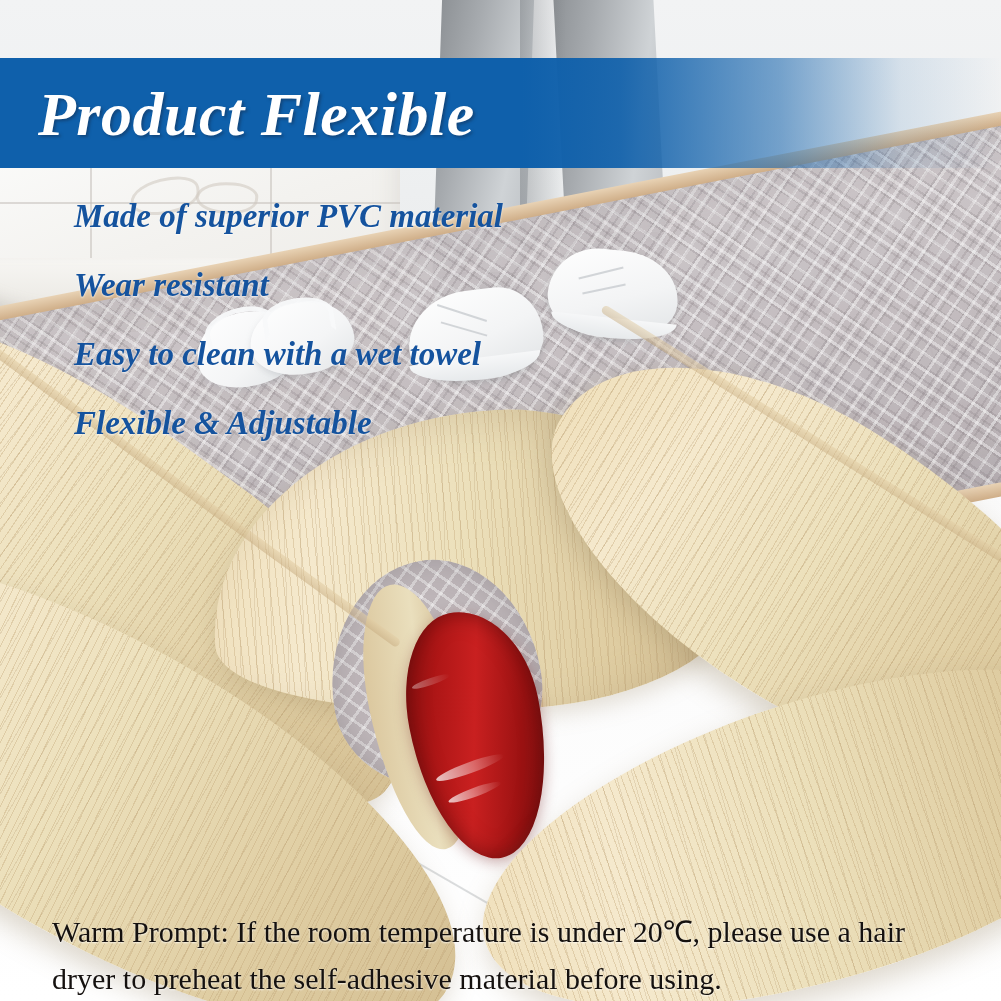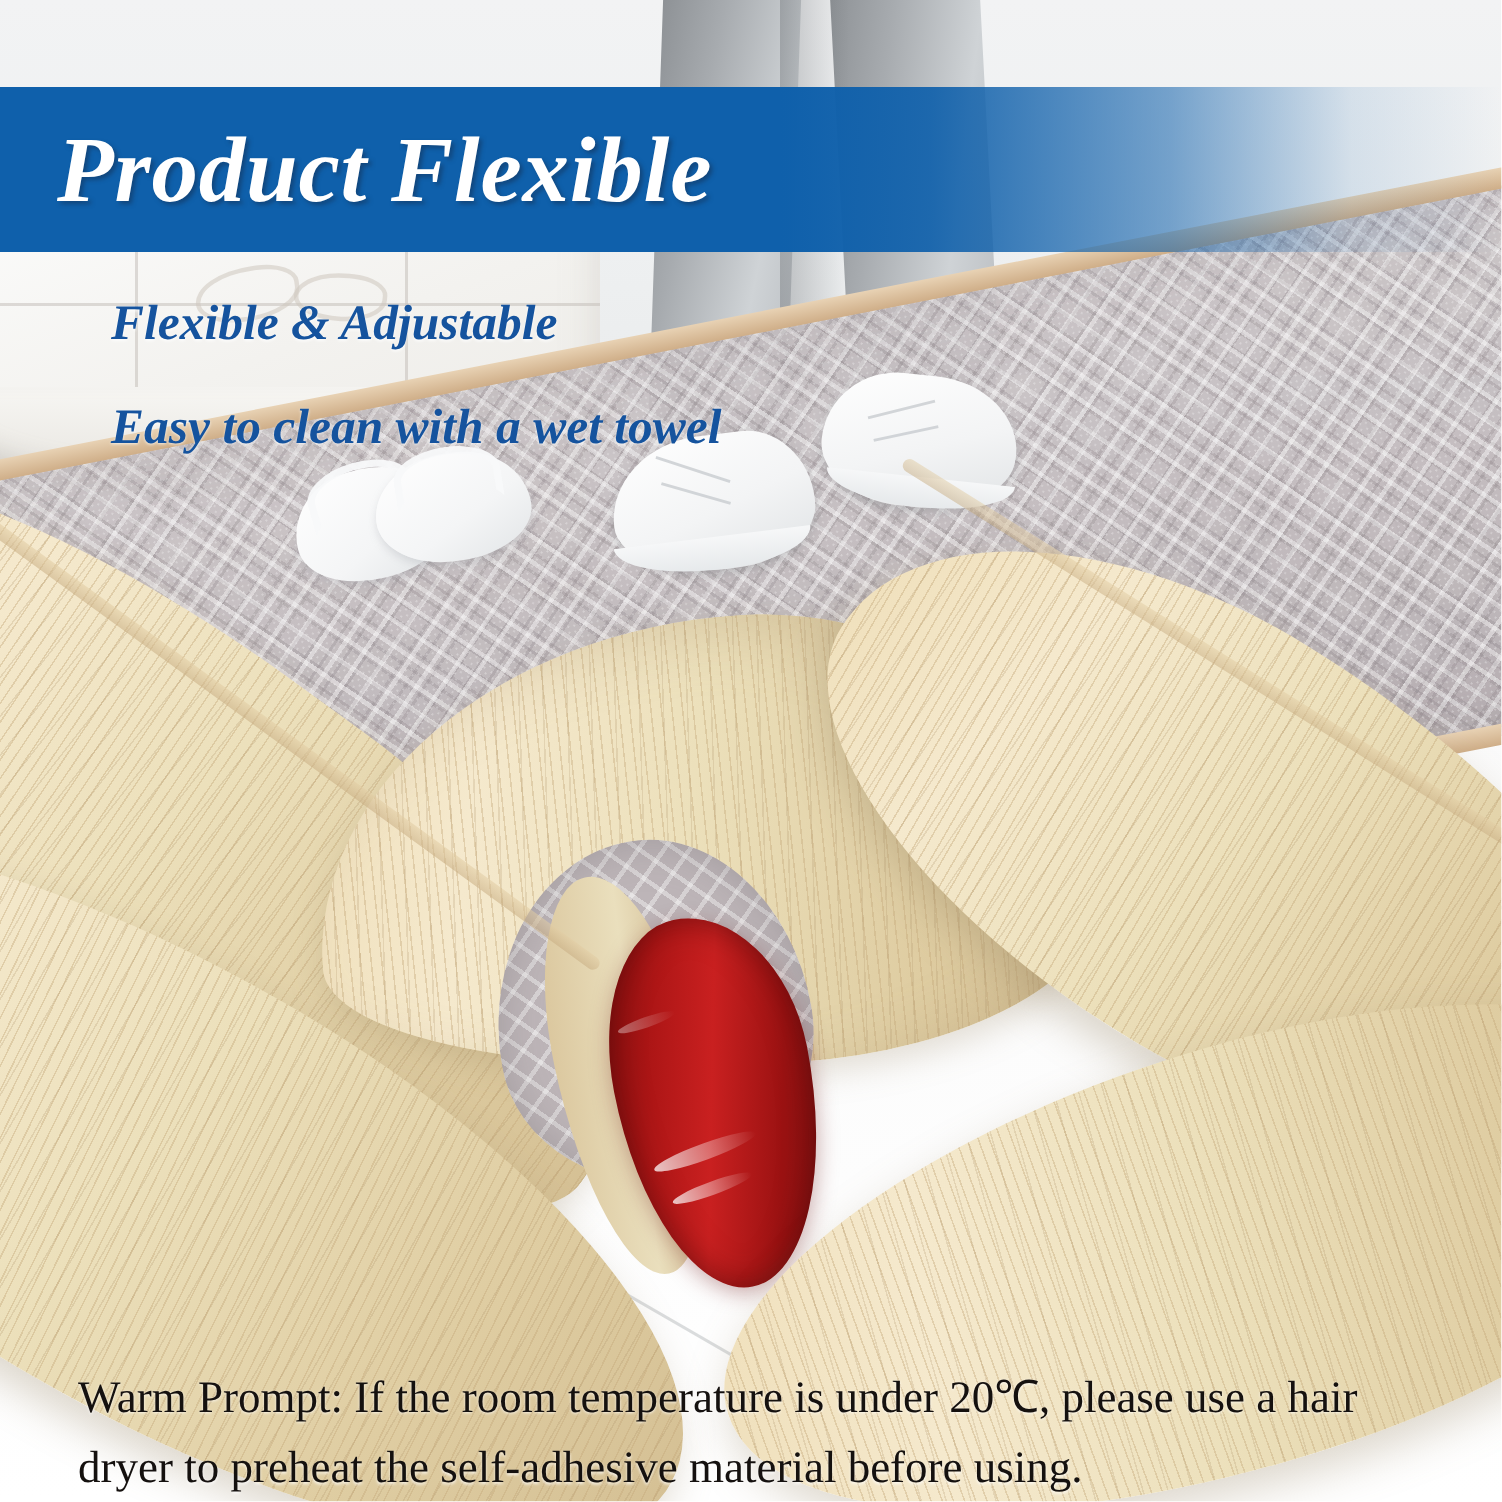--- a/index.html
+++ b/index.html
@@ -317,22 +317,24 @@
     <div class="strip limb-lower-left"></div>
     <div class="strip limb-right-2"></div>
     <div class="strip-edge edge-a"></div>
     <div class="strip-edge edge-b"></div>
   </div>
 
   <div class="banner"></div>
   <div class="banner-title">Product Flexible</div>
 
   <div class="features">
+    <div class="feature">Made of superior PVC material</div>
+    <div class="feature">Wear resistant</div>
+    <div class="feature">Easy to clean with a wet towel</div>
     <div class="feature">Flexible &amp; Adjustable</div>
-    <div class="feature">Easy to clean with a wet towel</div>
   </div>
 
   <div class="prompt">
     <span class="line">Warm Prompt: If the room temperature is under 20℃, please use a hair</span>
     <span class="line">dryer to preheat the self-adhesive material before using.</span>
   </div>
 
 </div>
 
 </body></html>

